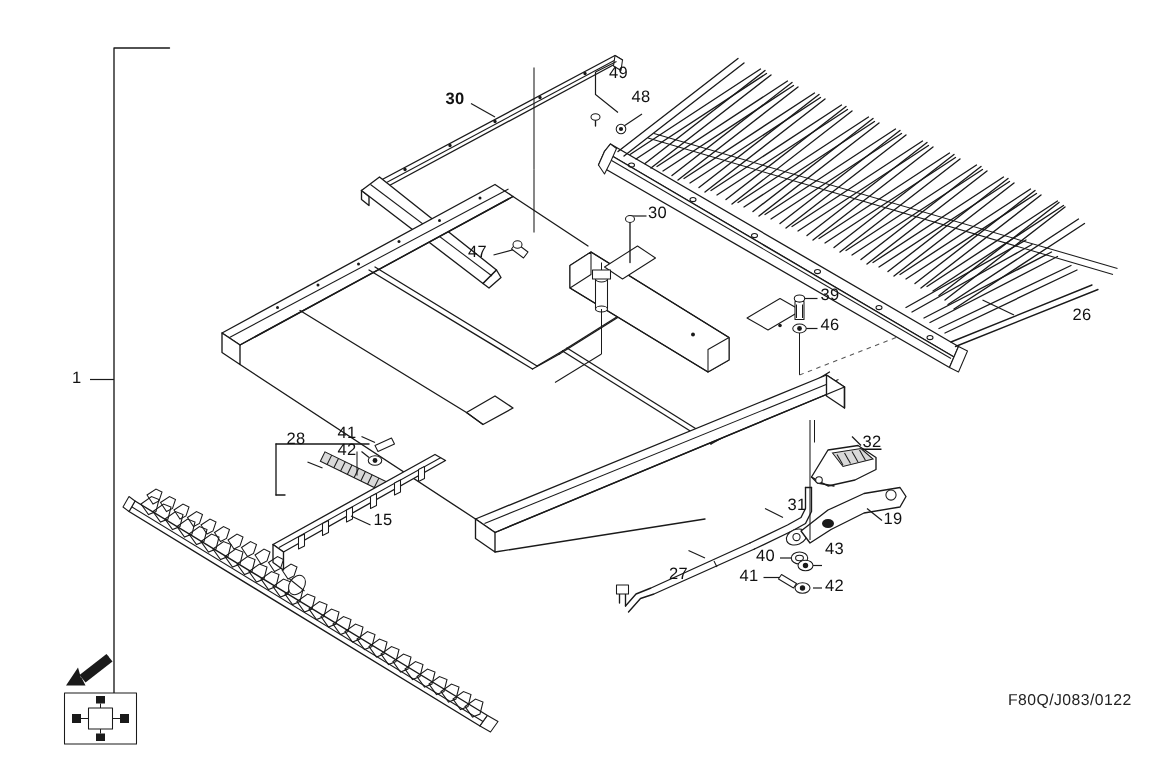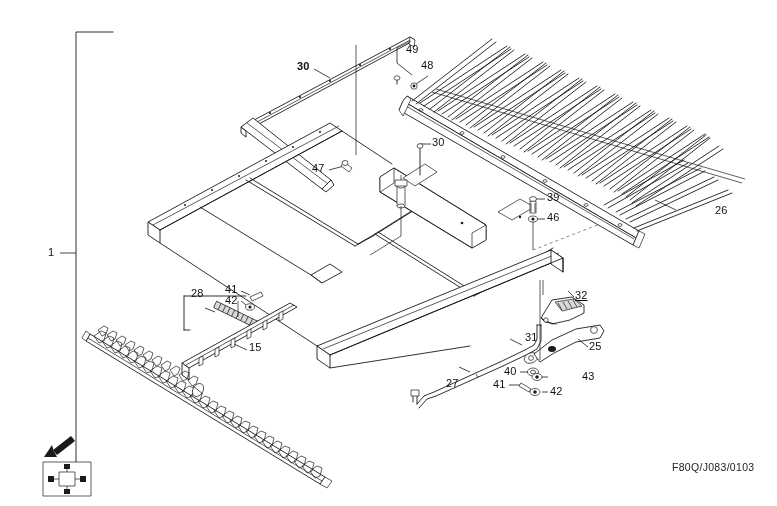--- a/index.html
+++ b/index.html
@@ -475,27 +475,27 @@
 <div class="lbl" style="left:48px;top:247px;">1</div>
 <div class="lbl" style="left:297px;top:61px;font-weight:bold;">30</div>
 <div class="lbl" style="left:406px;top:44px;">49</div>
 <div class="lbl" style="left:421px;top:60px;">48</div>
 <div class="lbl" style="left:432px;top:137px;">30</div>
 <div class="lbl" style="left:312px;top:163px;">47</div>
 <div class="lbl" style="left:547px;top:192px;">39</div>
 <div class="lbl" style="left:547px;top:212px;">46</div>
 <div class="lbl" style="left:677px;top:205px;margin-left:38px;">26</div>
 <div class="lbl" style="left:575px;top:290px;text-decoration:underline;">32</div>
-<div class="lbl" style="left:589px;top:341px;">25</div>
+<div class="lbl" style="left:589px;top:341px;">19</div>
 <div class="lbl" style="left:493px;top:332px;margin-left:32px;">31</div>
 <div class="lbl" style="left:446px;top:378px;">27</div>
 <div class="lbl" style="left:504px;top:366px;">40</div>
 <div class="lbl" style="left:493px;top:379px;">41</div>
-<div class="lbl" style="left:550px;top:371px;margin-left:32px;">43</div>
+<div class="lbl" style="left:550px;top:361px;">43</div>
 <div class="lbl" style="left:550px;top:386px;">42</div>
 <div class="lbl" style="left:225px;top:284px;">41</div>
 <div class="lbl" style="left:225px;top:295px;">42</div>
 <div class="lbl" style="left:191px;top:288px;">28</div>
 <div class="lbl" style="left:249px;top:342px;">15</div>
 
-<div class="partcode" style="left:672px;top:461px;">F80Q/J083/0103</div>
+<div class="partcode" style="left:672px;top:461px;">F80Q/J083/0122</div>
 
 </div>
 
 </body></html>

